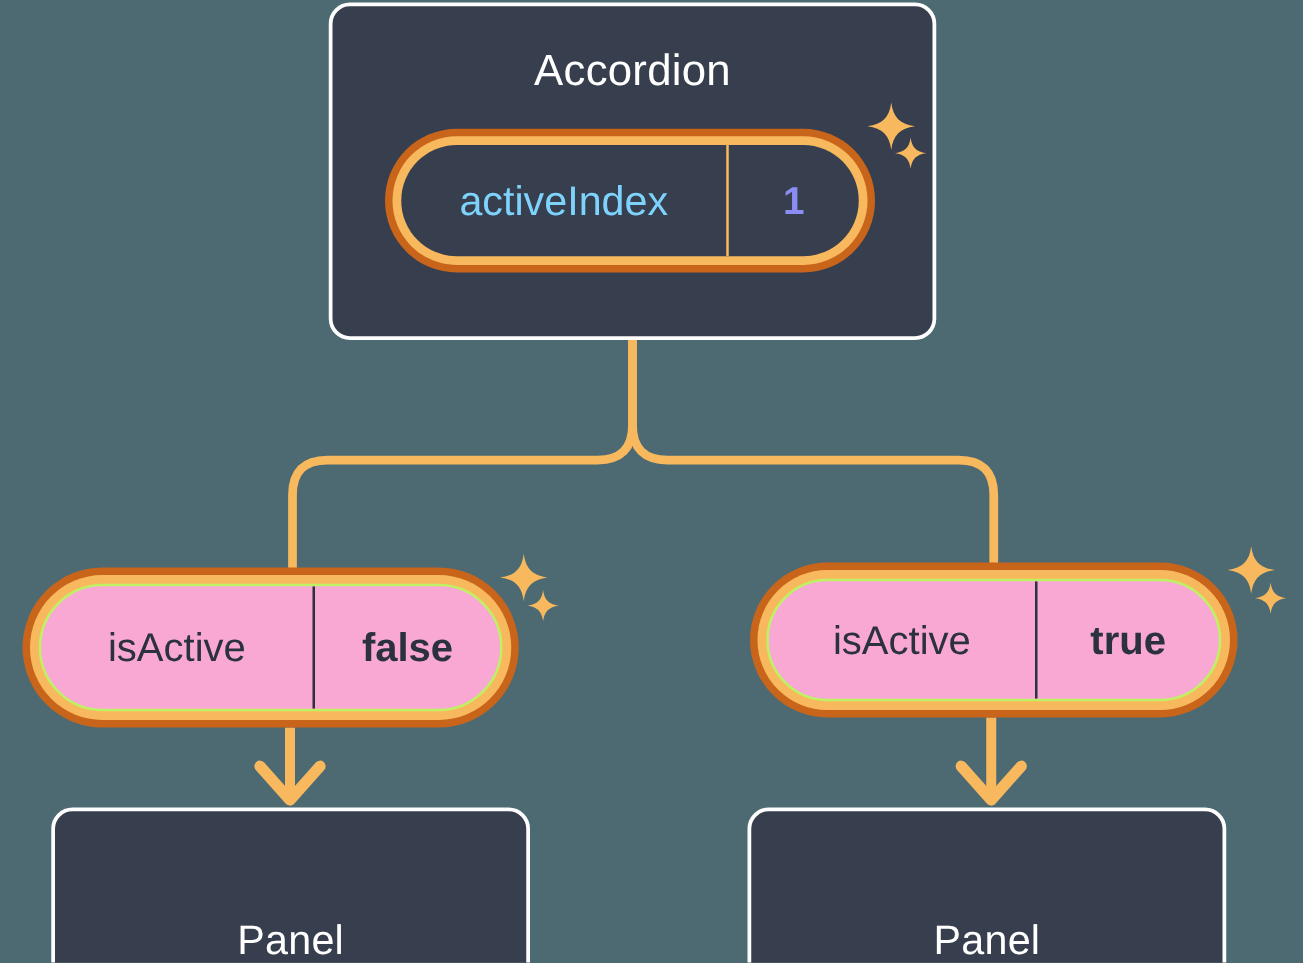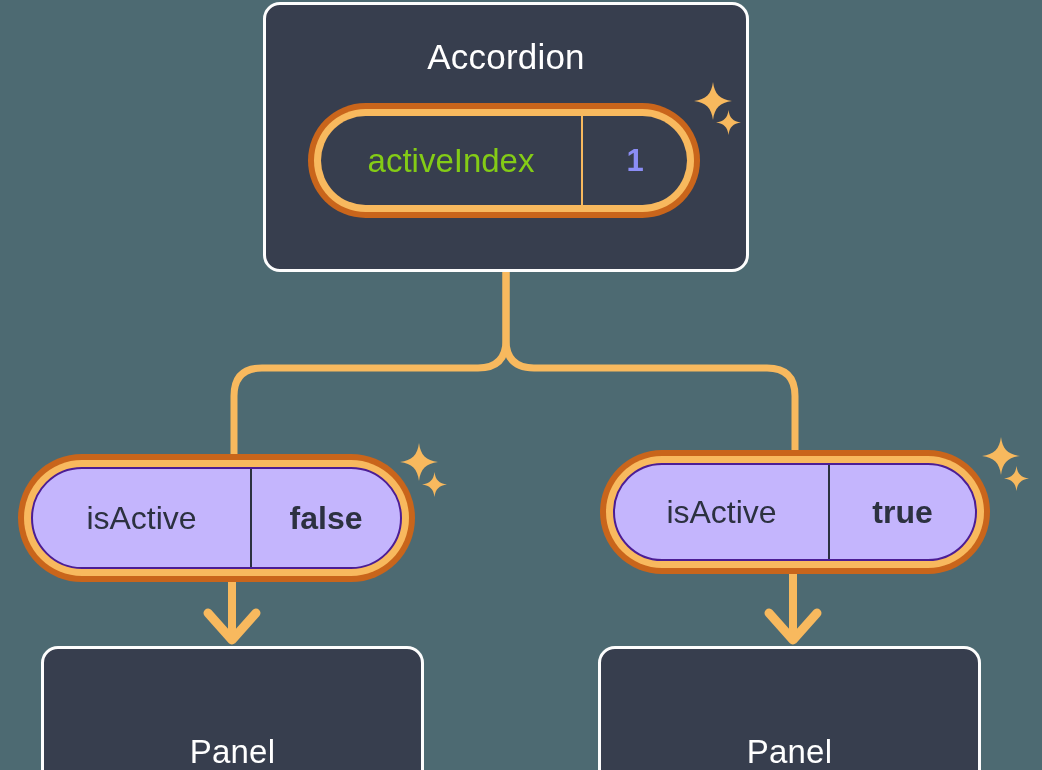--- a/index.html
+++ b/index.html
@@ -119,34 +119,34 @@
     left: 308px;
     top: 103px;
     width: 392px;
     height: 115px;
   }
   #pill-active-index .pill-body {
     background: #373e4e;
   }
   #pill-active-index .pill-key {
     flex: 0 0 262px;
-    color: #84cc16;
+    color: #7dd3fc;
     font-size: 33px;
     border-right: 2px solid #f8b95e;
   }
   #pill-active-index .pill-val {
     flex: 1 1 auto;
     color: #8b8df5;
     font-size: 31px;
   }
 
   
   .pill-purple .pill-body {
-    background: #c4b5fd;
-    border: 2px solid #4c1d95;
+    background: #f9a8d4;
+    border: 2px solid #bef264;
   }
   .pill-purple .pill-key {
     color: #2c3140;
     font-size: 32px;
     border-right: 2px solid #2c3140;
   }
   .pill-purple .pill-val {
     color: #2c3140;
     font-size: 32px;
   }

